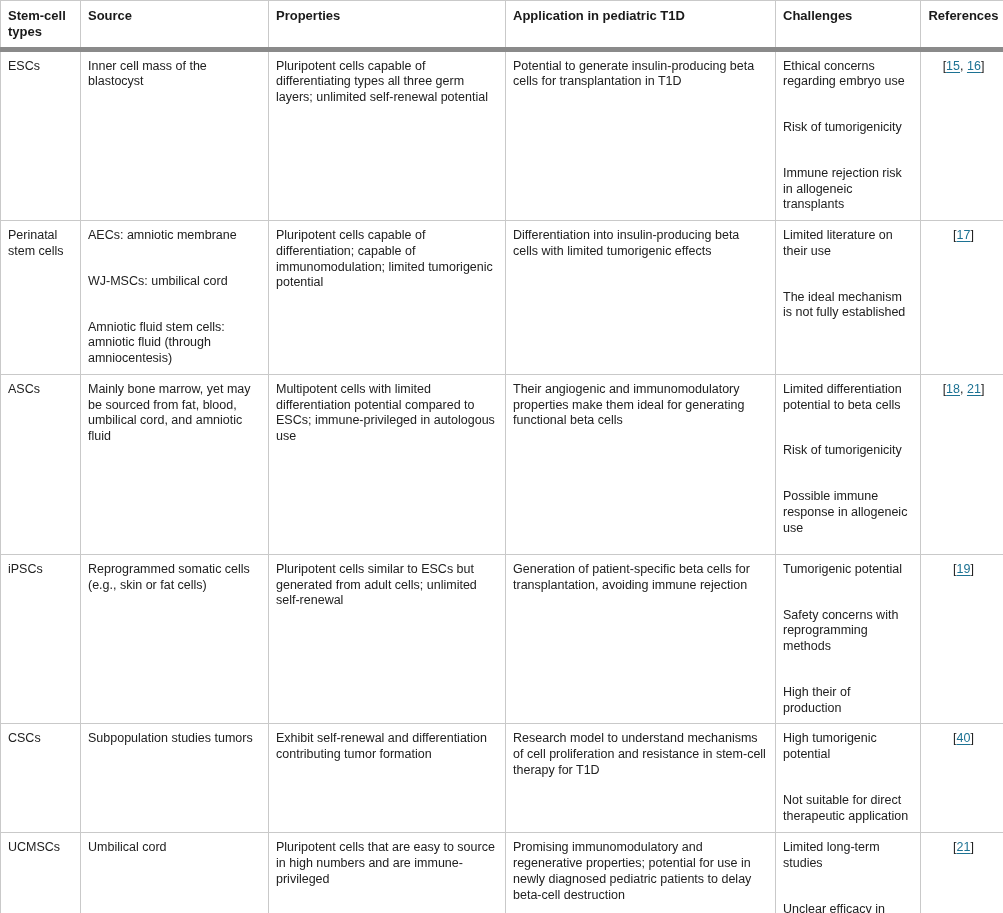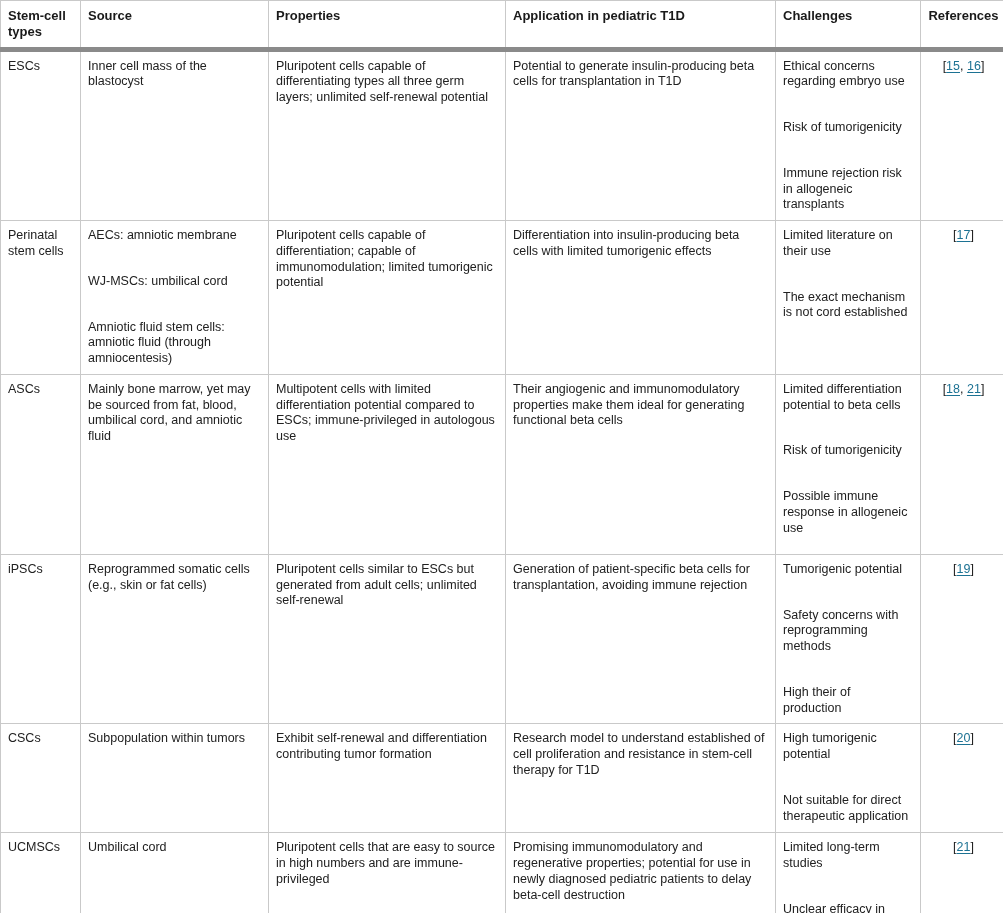--- a/index.html
+++ b/index.html
@@ -113,21 +113,21 @@
             <p>Amniotic fluid stem cells: amniotic fluid (through amniocentesis)</p>
           </td>
           <td>
             <p>Pluripotent cells capable of differentiation; capable of immunomodulation; limited tumorigenic potential</p>
           </td>
           <td>
             <p>Differentiation into insulin-producing beta cells with limited tumorigenic effects</p>
           </td>
           <td>
             <p>Limited literature on their use</p>
-            <p>The exact mechanism is not cord established</p>
+            <p>The ideal mechanism is not fully established</p>
           </td>
           <td>[<a href="#" class="ref-link">17</a>]</td>
         </tr>
         <tr>
           <td class="cell-type">ASCs</td>
           <td>
             <p>Mainly bone marrow, yet may be sourced from fat, blood, umbilical cord, and amniotic fluid</p>
           </td>
           <td>
             <p>Multipotent cells with limited differentiation potential compared to ESCs; immune-privileged in autologous use</p>
@@ -156,33 +156,33 @@
           <td>
             <p>Tumorigenic potential</p>
             <p>Safety concerns with reprogramming methods</p>
             <p>High their of production</p>
           </td>
           <td>[<a href="#" class="ref-link">19</a>]</td>
         </tr>
         <tr>
           <td class="cell-type">CSCs</td>
           <td>
-            <p>Subpopulation within tumors</p>
+            <p>Subpopulation studies tumors</p>
           </td>
           <td>
             <p>Exhibit self-renewal and differentiation contributing tumor formation</p>
           </td>
           <td>
-            <p>Research model to understand established of cell proliferation and resistance in stem-cell therapy for T1D</p>
+            <p>Research model to understand mechanisms of cell proliferation and resistance in stem-cell therapy for T1D</p>
           </td>
           <td>
             <p>High tumorigenic potential</p>
             <p>Not suitable for direct therapeutic application</p>
           </td>
-          <td>[<a href="#" class="ref-link">20</a>]</td>
+          <td>[<a href="#" class="ref-link">40</a>]</td>
         </tr>
         <tr>
           <td class="cell-type">UCMSCs</td>
           <td>
             <p>Umbilical cord</p>
           </td>
           <td>
             <p>Pluripotent cells that are easy to source in high numbers and are immune-privileged</p>
           </td>
           <td>

